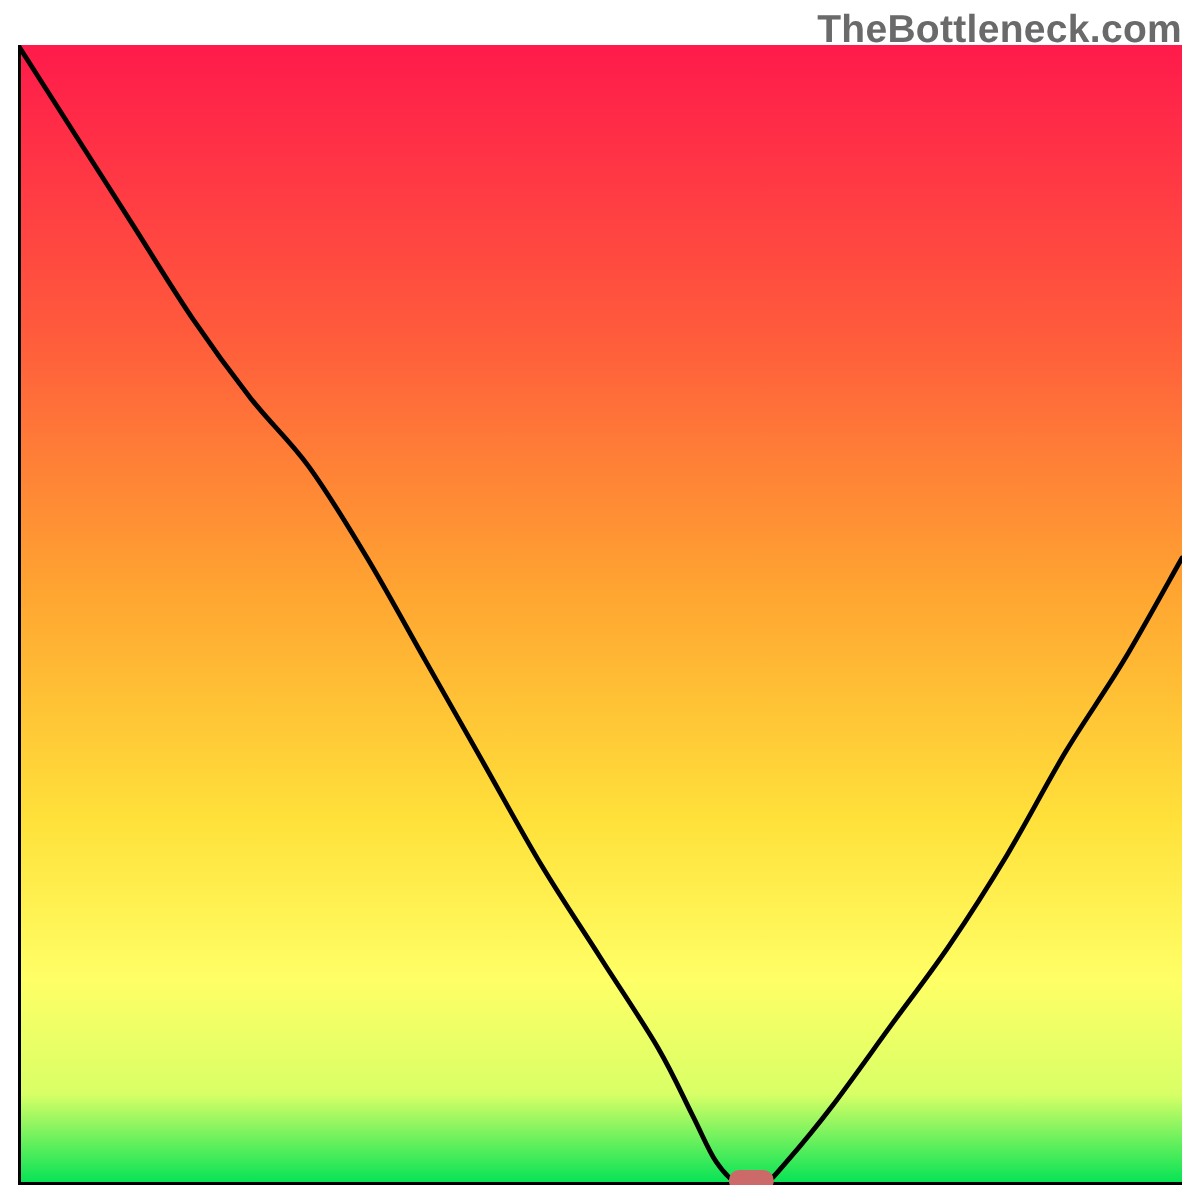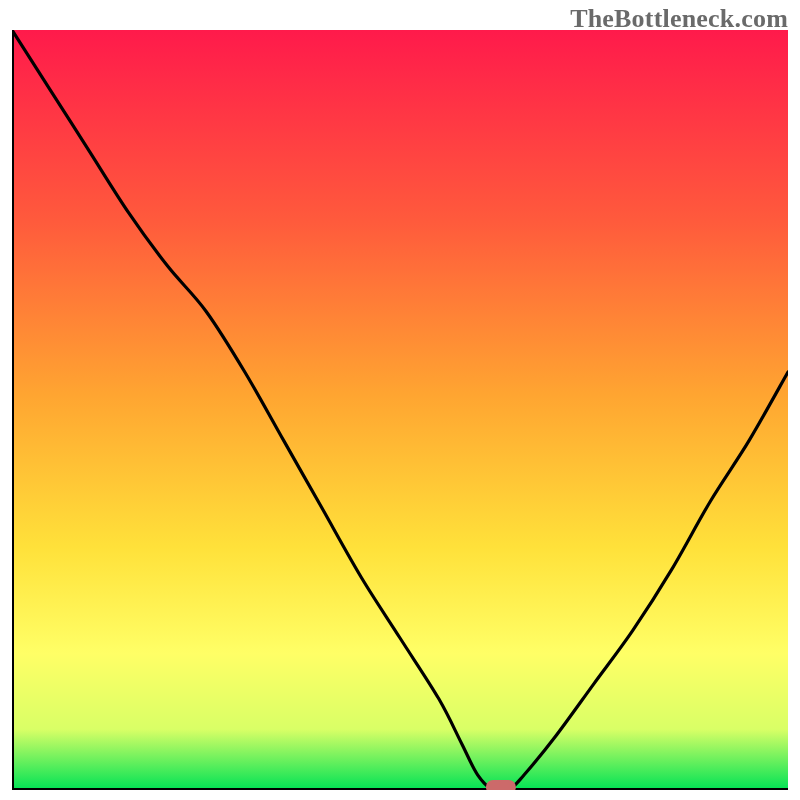--- a/index.html
+++ b/index.html
@@ -17,21 +17,20 @@
   }
   #watermark {
     position: absolute;
     top: 4px;
     right: 12px;
     font-size: 26px;
     font-weight: 600;
     color: #6a6a6a;
     letter-spacing: 0.2px;
     z-index: 10;
-    font-family: Liberation Serif, serif;
   }
   
   #plot {
     position: absolute;
     left: 12px;
     top: 30px;
     width: 776px;   
     height: 760px;  
   }
 </style>

